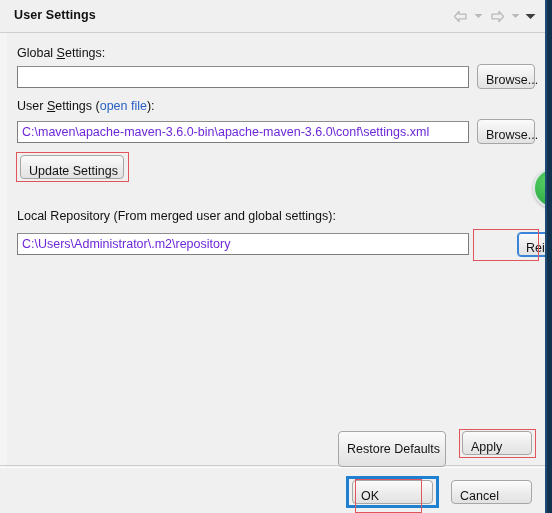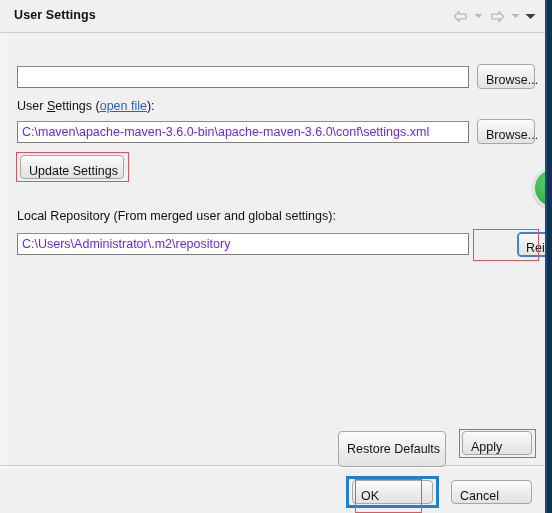--- a/index.html
+++ b/index.html
@@ -119,21 +119,20 @@
 
   .label {
     position: absolute;
     font-size: 12.5px;
     color: #111111;
     white-space: nowrap;
   }
   .label u { text-decoration: underline; }
   .link {
     color: #2a62c4;
-    text-decoration: underline;
     cursor: pointer;
   }
 
   .textfield {
     position: absolute;
     box-sizing: border-box;
     background: #ffffff;
     border: 1px solid #7c7c7c;
     border-top-color: #8d8d8d;
     font-family: "Liberation Sans", sans-serif;
@@ -248,20 +247,21 @@
       <div class="nav-caret dark">
         <svg width="11" height="7" viewBox="0 0 11 7">
             <path d="M0.5 1 L5.5 6 L10.5 1 Z" fill="#3d3d3d"></path>
           </svg>
       </div>
     </div>
   </div>
 
   <div class="pane"></div>
 
+  <div class="label" style="left:17px; top:46px;"><span>Global </span><u>S</u><span>ettings:</span></div>
 
   <input class="textfield" style="left: 17px; top: 66px; width: 452px;" value="">
 
   <button class="btn" style="left:477px; top:64px; width:58px; height:25px;">Browse...</button>
 
   <div class="label" style="left:17px; top:99px;"><span>User </span><u>S</u><span>ettings (</span><span class="link">open file</span><span>):</span></div>
 
   <input class="textfield" style="left: 17px; top: 121px; width: 452px;" value="C:\maven\apache-maven-3.6.0-bin\apache-maven-3.6.0\conf\settings.xml">
 
   <button class="btn" style="left:477px; top:119px; width:58px; height:25px;">Browse...</button>

